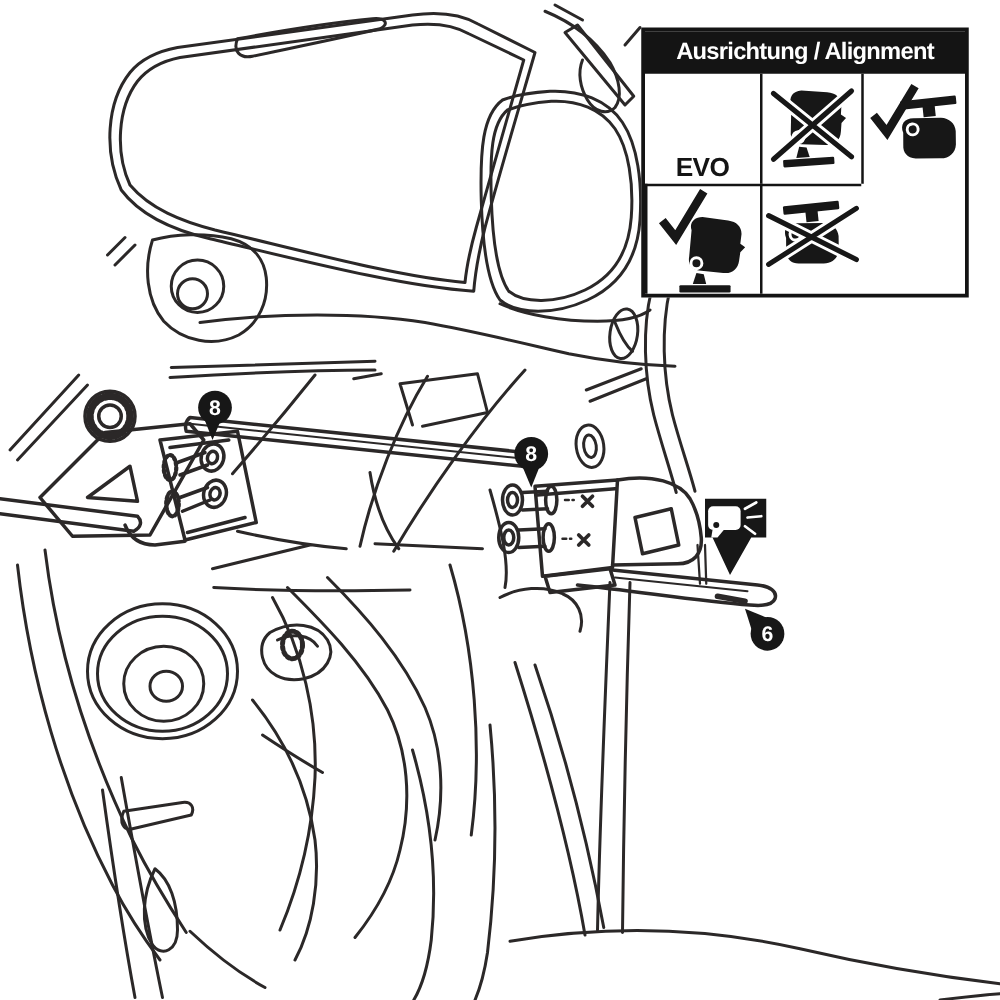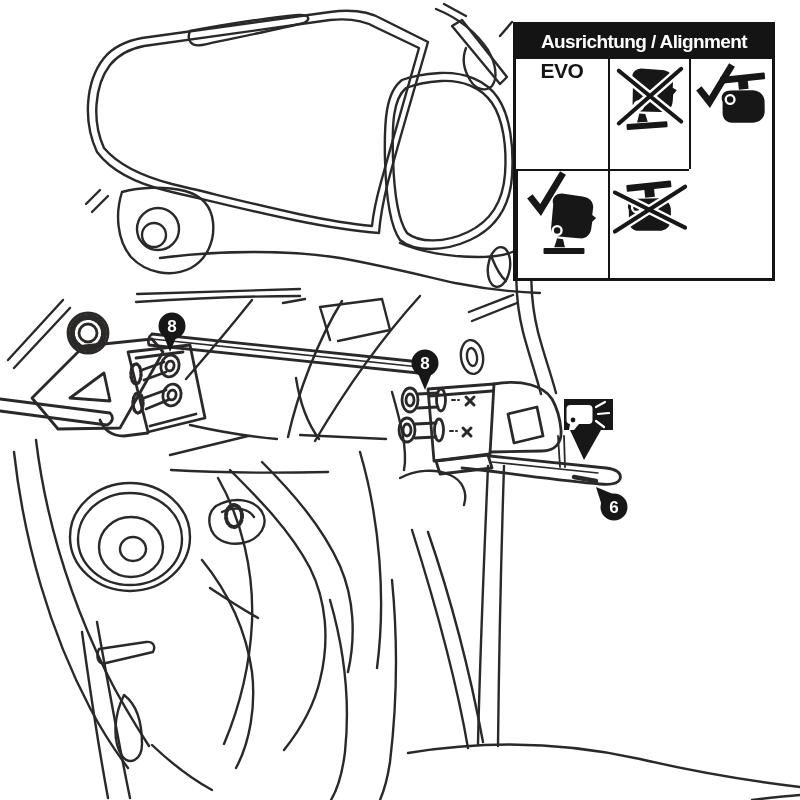--- a/index.html
+++ b/index.html
@@ -1,25 +1,25 @@
 <!DOCTYPE html>
 <html><head>
 <meta charset="utf-8">
 <style>
   html,body{margin:0;padding:0;background:#fff;}
   .stage{position:relative;width:800px;height:800px;background:#ffffff;overflow:hidden;
          font-family:"Liberation Sans", sans-serif;}
   .art{position:absolute;left:0;top:0;}
   
-  .alignment-table{position:absolute;left:513px;top:22px;width:262px;height:259px;
+  .alignment-table{position:absolute;left:513px;top:22px;width:262px;height:216px;
       border:3px solid #141414;background:#fff;box-sizing:border-box;display:flex;flex-direction:column;}
   .tbl-header{height:34px;flex:0 0 34px;background:#141414;color:#fff;display:flex;
       align-items:center;justify-content:center;font-weight:bold;font-size:19px;letter-spacing:-0.6px;}
   .tbl-grid{flex:1;display:grid;grid-template-columns:92px 81px 1fr;grid-template-rows:1fr 1fr;}
-  .cell{display:flex;align-items:flex-start;justify-content:center;box-sizing:border-box;}
+  .cell{display:flex;align-items:flex-end;justify-content:center;box-sizing:border-box;}
   .cell.bl{border-left:2.5px solid #141414;}
   .cell.bt{border-top:2.5px solid #141414;}
   .model-label{font-weight:bold;font-size:21px;color:#141414;letter-spacing:-0.5px;}
   .icon-svg{display:block;}
   .ink{stroke:#2b2828;fill:none;stroke-linecap:round;stroke-linejoin:round;}
 </style>
 </head>
 <body>
 
 <div class="stage">

